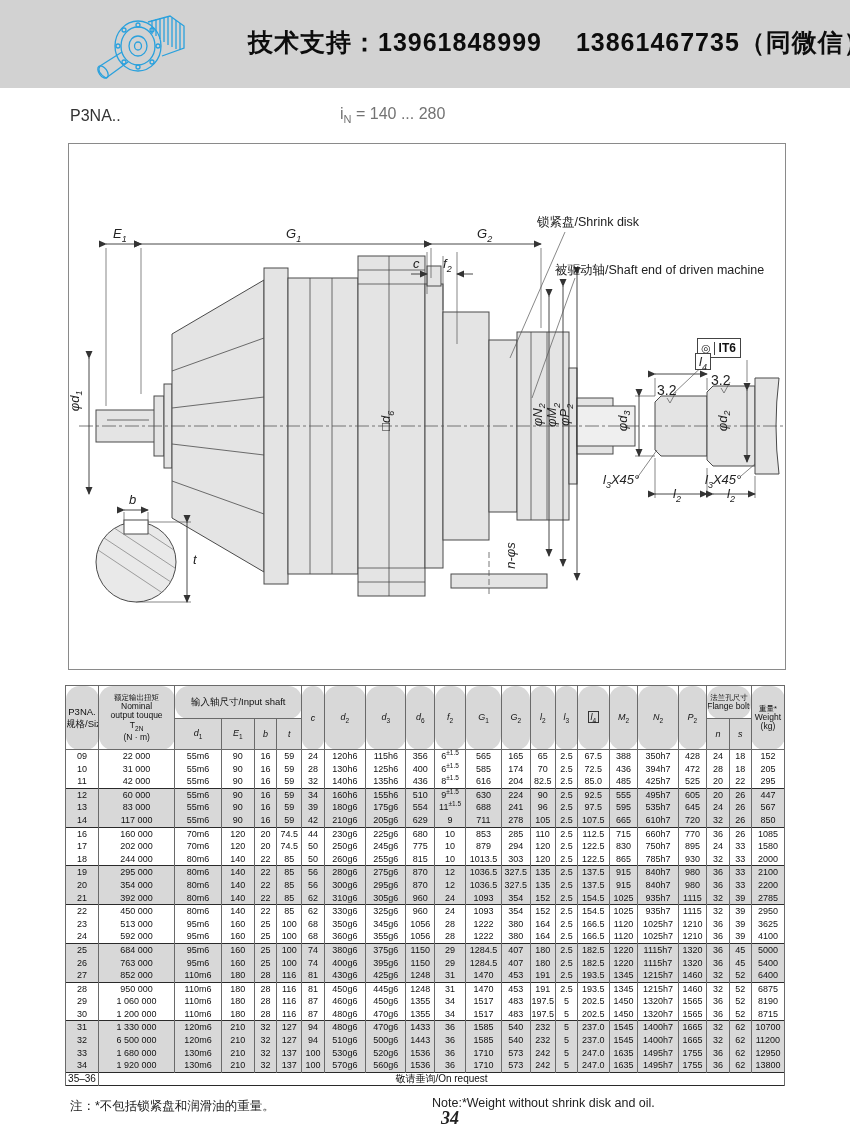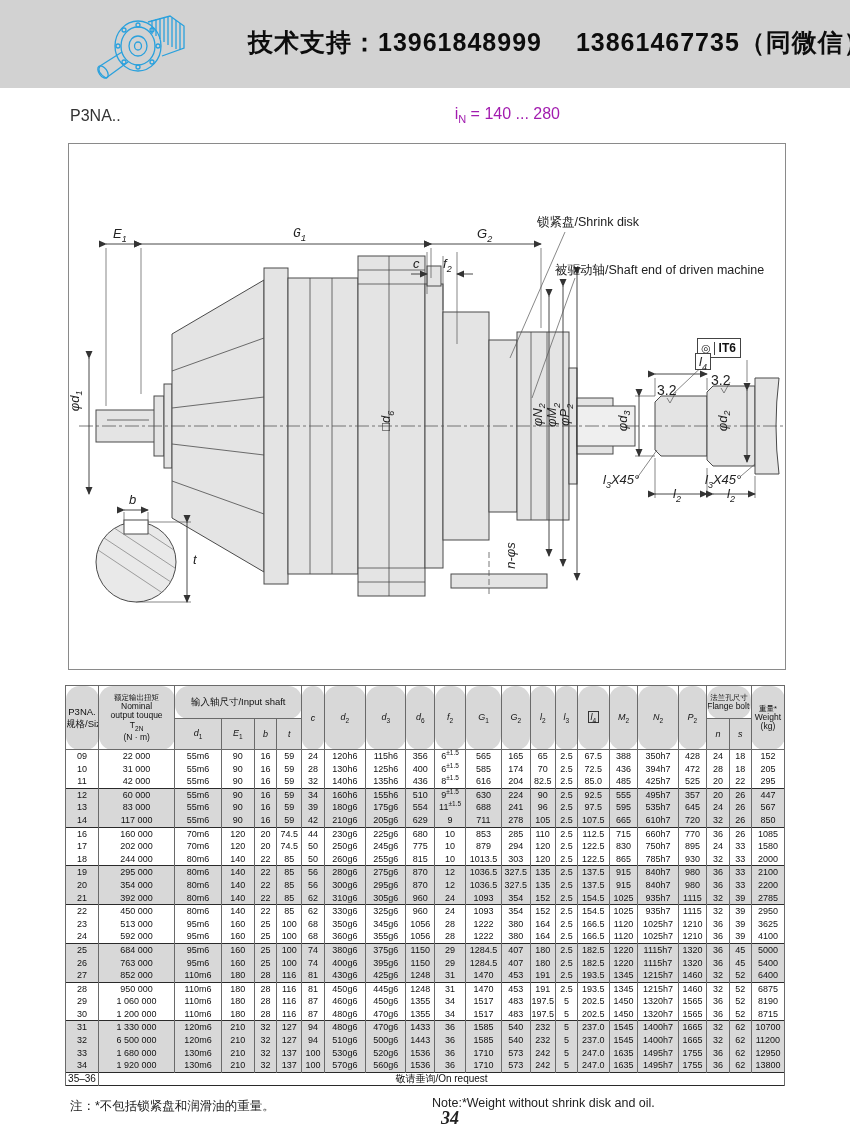--- a/index.html
+++ b/index.html
@@ -7,22 +7,22 @@
         font-family:"Liberation Sans",sans-serif;color:#111;overflow:hidden;}
 
   
   .topbar{position:absolute;left:0;top:0;width:850px;height:88px;background:#d2d2d2;}
   .topbar-text{position:absolute;left:248px;top:26px;font-size:25px;font-weight:bold;
                color:#0d0d0d;letter-spacing:1px;white-space:nowrap;}
   .logo{position:absolute;left:86px;top:6px;width:110px;height:78px;}
 
   
   .model-title{position:absolute;left:70px;top:107px;font-size:16px;color:#333;}
-  .ratio-title{position:absolute;left:340px;top:105px;width:220px;text-align:right;
-               font-size:16px;color:#a21caf;}
+  .ratio-title{position:absolute;left:340px;top:105px;width:220px;text-align:left;
+               font-size:16px;color:#737373;}
   .ratio-title sub{font-size:11px;}
 
   
   .drawing{position:absolute;left:68px;top:143px;width:716px;height:525px;
            border:1px solid #8a8a8a;background:#fff;}
   .drawing svg{position:absolute;left:0;top:0;}
   .dlabel{position:absolute;font-size:13px;font-style:italic;color:#222;white-space:nowrap;}
   .dlabel sub{font-size:9px;}
   .cnlabel{position:absolute;font-size:12.5px;font-style:normal;color:#222;white-space:nowrap;}
   .rot{transform:rotate(-90deg);transform-origin:center center;}
@@ -182,21 +182,21 @@
       <g>
         <circle cx="67" cy="418" r="40" fill="#e9e9e9" stroke="#4a4a4a"></circle>
         <g clip-path="url(#keycirc)" stroke="#888" stroke-width="0.8">
           <path d="M20,400 L110,460 M20,384 L114,446 M24,370 L118,432 M32,358 L120,416 M44,350 L122,400"></path>
         </g>
         <rect x="55" y="376" width="24" height="14" fill="#ffffff" stroke="#4a4a4a"></rect>
       </g>
     </svg>
 
     <div class="dlabel" style="left:44px;top:82px;"><span>E</span><sub>1</sub></div>
-    <div class="dlabel" style="left:224px;top:82px;font-family:Liberation Mono, monospace;"><span>G</span><sub>1</sub></div>
+    <div class="dlabel" style="left:217px;top:82px;"><span>G</span><sub>1</sub></div>
     <div class="dlabel" style="left:408px;top:82px;"><span>G</span><sub>2</sub></div>
     <div class="dlabel" style="left:344px;top:112px;"><span>c</span></div>
     <div class="dlabel" style="left:374px;top:112px;"><span>f</span><sub>2</sub></div>
     <div class="cnlabel" style="left:468px;top:70px;">锁紧盘/Shrink disk</div>
     <div class="cnlabel" style="left:486px;top:118px;">被驱动轴/Shaft end of driven machine</div>
     <div class="dlabel rot" style="left:-4px;top:248px;"><span>φd</span><sub>1</sub></div>
     <div class="dlabel rot" style="left:308px;top:268px;"><span>□d</span><sub>6</sub></div>
     <div class="dlabel rot" style="left:458px;top:262px;"><span>φN</span><sub>2</sub></div>
     <div class="dlabel rot" style="left:472px;top:262px;"><span>φM</span><sub>2</sub></div>
     <div class="dlabel rot" style="left:486px;top:262px;"><span>φP</span><sub>2</sub></div>
@@ -377,21 +377,21 @@
             <td>155h6</td>
             <td>510</td>
             <td>9<sup>±1.5</sup></td>
             <td>630</td>
             <td>224</td>
             <td>90</td>
             <td>2.5</td>
             <td>92.5</td>
             <td>555</td>
             <td>495h7</td>
-            <td>357</td>
+            <td>605</td>
             <td>20</td>
             <td>26</td>
             <td>447</td>
           </tr>
           <tr>
             <td>13</td>
             <td>83 000</td>
             <td>55m6</td>
             <td>90</td>
             <td>16</td>

